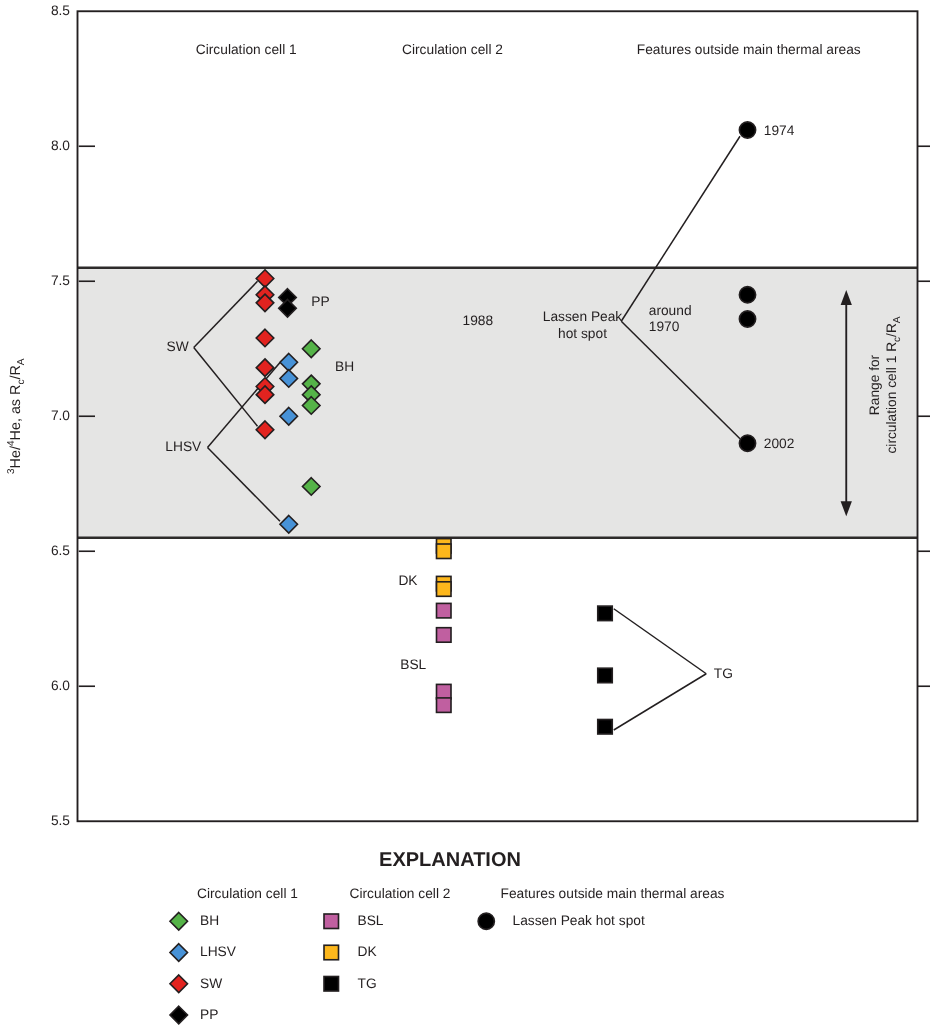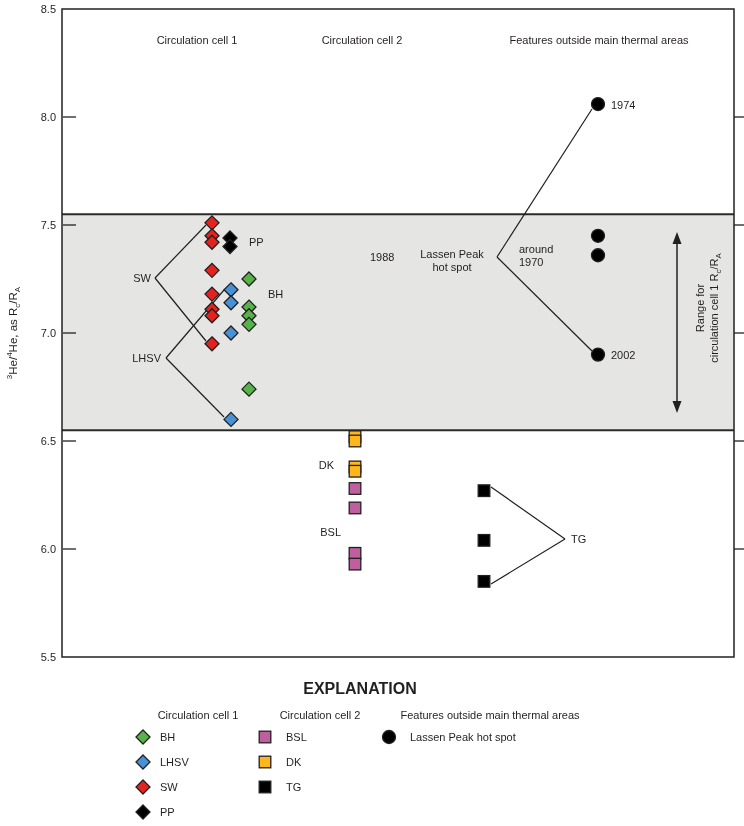--- a/index.html
+++ b/index.html
@@ -102,21 +102,21 @@
       <div class="lbl" style="top: 650.5px; width: 220px; left: -164px; text-align: right;">5.5</div>
       <div class="lbl b" style="top: 33.5px; width: 220px; left: 87px; text-align: center;">Circulation cell 1</div>
       <div class="lbl b" style="top: 33.5px; width: 220px; left: 252px; text-align: center;">Circulation cell 2</div>
       <div class="lbl b" style="top: 33.5px; width: 220px; left: 489px; text-align: center;">Features outside main thermal areas</div>
       <div class="lbl" style="top: 271.5px; width: 220px; left: -69px; text-align: right;">SW</div>
       <div class="lbl" style="top: 351.5px; width: 220px; left: -59px; text-align: right;">LHSV</div>
       <div class="lbl" style="top: 235.5px; width: 220px; left: 249px; text-align: left;">PP</div>
       <div class="lbl" style="top: 287.5px; width: 220px; left: 268px; text-align: left;">BH</div>
       <div class="lbl" style="top: 458.5px; width: 220px; left: 114px; text-align: right;">DK</div>
       <div class="lbl" style="top: 525.5px; width: 220px; left: 121px; text-align: right;">BSL</div>
-      <div class="lbl" style="top: 248px; width: 220px; left: 342px; text-align: center;">Lassen Peak
+      <div class="lbl" style="top: 248px; width: 220px; left: 356px; text-align: center;">Lassen Peak
 hot spot</div>
       <div class="lbl" style="top: 532.5px; width: 220px; left: 571px; text-align: left;">TG</div>
       <div class="lbl" style="top: 98.5px; width: 220px; left: 611px; text-align: left;">1974</div>
       <div class="lbl" style="top: 227.5px; width: 220px; left: 370px; text-align: left; margin-top: 23px;">1988</div>
       <div class="lbl" style="top: 243px; width: 220px; left: 519px; text-align: left;">around
 1970</div>
       <div class="lbl" style="top: 348.5px; width: 220px; left: 611px; text-align: left;">2002</div>
       <div class="lbl b" style="top: 708.5px; width: 220px; left: 88px; text-align: center;">Circulation cell 1</div>
       <div class="lbl" style="top: 730.5px; width: 220px; left: 160px; text-align: left;">BH</div>
       <div class="lbl" style="top: 755.5px; width: 220px; left: 160px; text-align: left;">LHSV</div>

